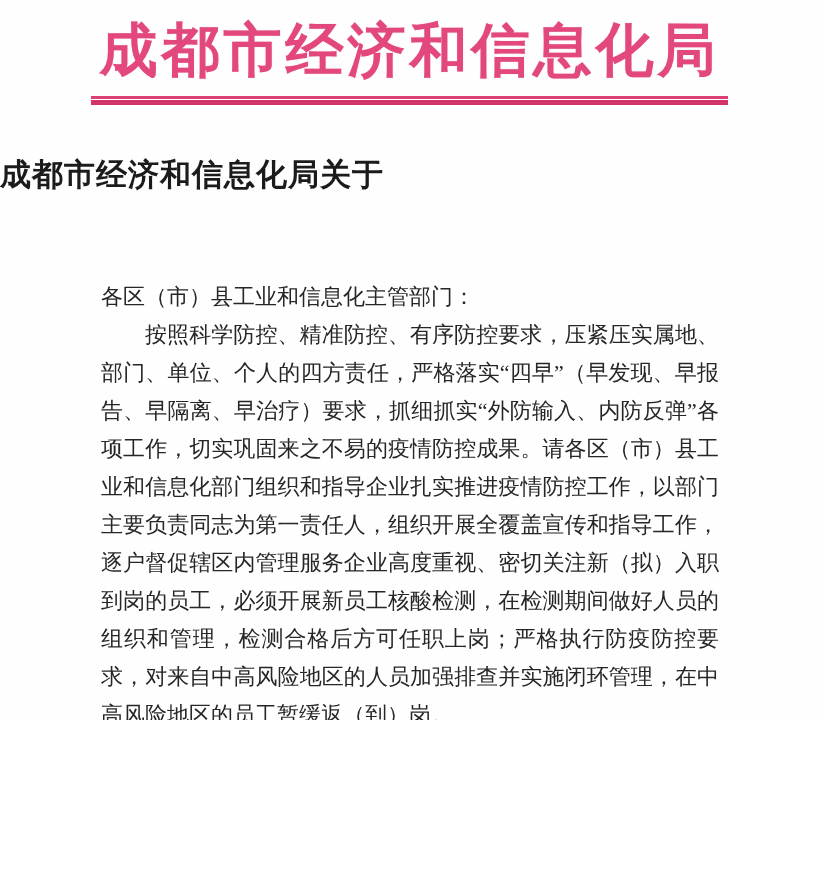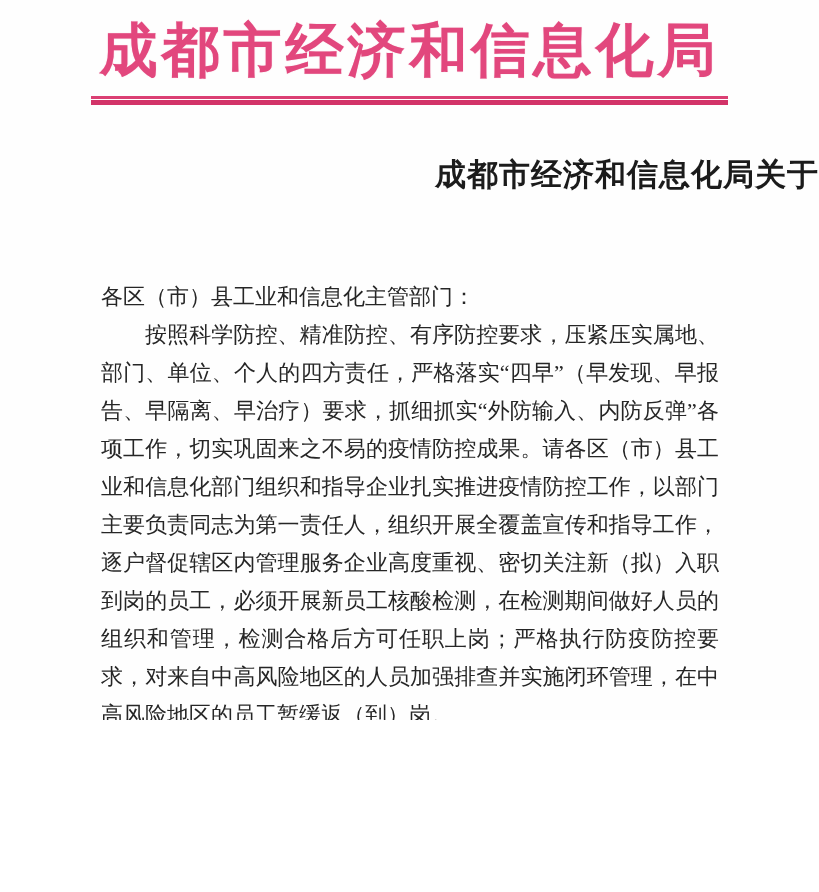--- a/index.html
+++ b/index.html
@@ -37,21 +37,21 @@
       #db3f73 0%, #db3f73 30%,
       #ffffff 30%, #ffffff 44%,
       #d23368 44%, #d23368 100%
     );
   }
   .doc-title {
     position: absolute;
     top: 155px;
     left: 0;
     right: 0;
-    text-align: right;
+    text-align: left;
     font-weight: bold;
     color: #1b1b1b;
     font-size: 31px;
     line-height: 40px;
     letter-spacing: 1px;
   }
   .body-text {
     position: absolute;
     top: 270px;
     left: 101px;

